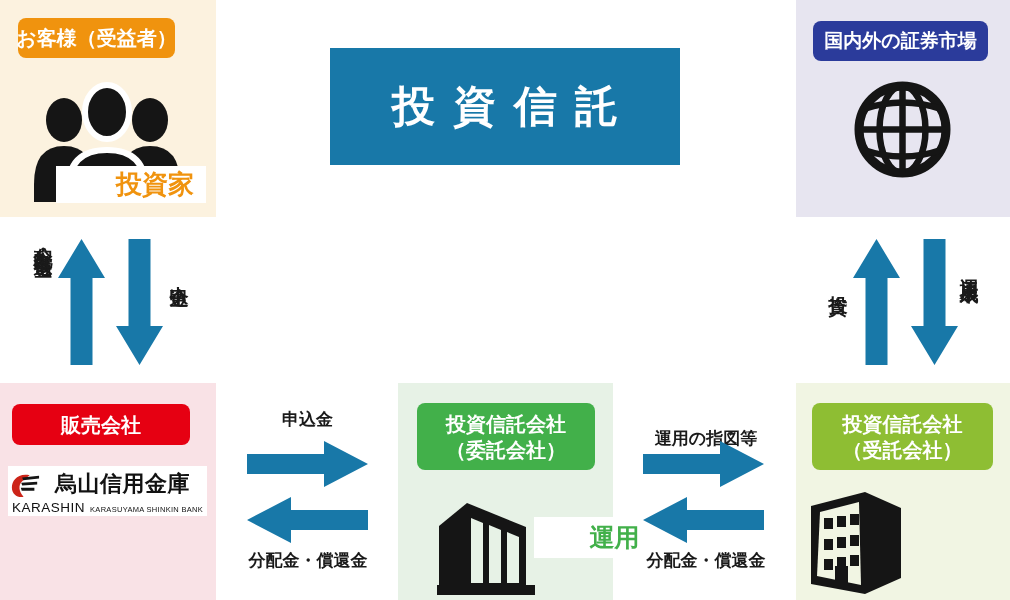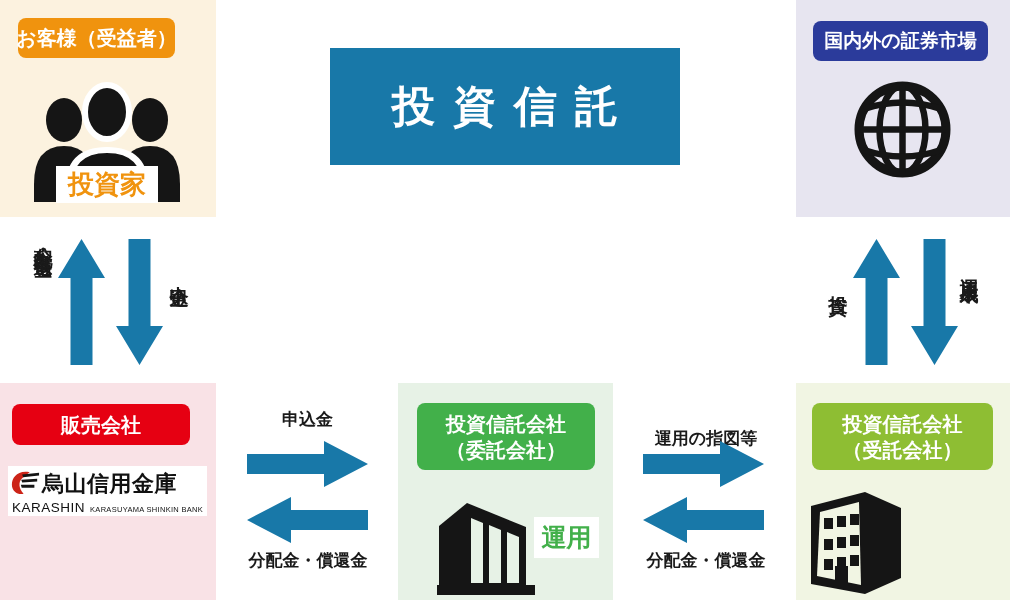--- a/index.html
+++ b/index.html
@@ -27,21 +27,21 @@
     color:#fff;font-weight:700;border-radius:8px;text-align:center;line-height:1.3;white-space:nowrap;
   }
   .tag-customer{left:18px;top:18px;width:157px;height:40px;background:#f0930e;font-size:20px;text-align:center;}
   .tag-market{left:813px;top:21px;width:175px;height:40px;background:#2b3b9b;font-size:19px;}
   .tag-distributor{left:12px;top:404px;width:178px;height:41px;background:#e60012;font-size:20px;}
   .tag-trustor{left:417px;top:403px;width:178px;height:67px;background:#42b04a;font-size:20px;flex-direction:column;}
   .tag-trustee{left:812px;top:403px;width:181px;height:67px;background:#8ebe33;font-size:20px;flex-direction:column;}
 
   .caption{
     position:absolute;background:#fff;display:flex;align-items:center;justify-content:center;
-    font-weight:700;white-space:nowrap;
+    font-weight:700;white-space:nowrap;padding-left:48px;
   }
   .caption-investor{left:56px;top:166px;width:102px;height:37px;color:#f0930e;font-size:26px;z-index:3;}
   .caption-unyo{left:534px;top:517px;width:65px;height:41px;color:#42b04a;font-size:25px;}
   .caption-kanri{left:932px;top:517px;width:76px;height:41px;color:#8ebe33;font-size:25px;}
 
   .icon{position:absolute;}
   .people-icon{left:28px;top:78px;}
   .globe-icon{left:852px;top:79px;}
   .building-modern-icon{left:437px;top:494px;}
   .building-office-icon{left:803px;top:482px;}
@@ -70,21 +70,21 @@
   }
   .hl-bl-top{left:240px;top:408px;width:135px;}
   .hl-bl-bottom{left:222px;top:549px;width:172px;}
   .hl-br-top{left:638px;top:408px;width:136px;margin-top:19px;}
   .hl-br-bottom{left:620px;top:549px;width:172px;}
 
   .bank-logo{
     position:absolute;left:8px;top:466px;width:199px;height:50px;background:#fff;
     display:flex;flex-direction:column;justify-content:center;padding:1px 0 0 2px;box-sizing:border-box;
   }
-  .bank-row1{display:flex;align-items:flex-start;gap:2px;}
+  .bank-row1{display:flex;align-items:flex-end;gap:15px;}
   .bank-name{font-size:22px;font-weight:700;color:#111;letter-spacing:0.5px;white-space:nowrap;}
   .bank-row2{display:flex;align-items:baseline;gap:5px;margin-top:1px;padding-left:2px;}
   .bank-romaji{font-size:13.5px;font-weight:500;color:#111;letter-spacing:0.5px;}
   .bank-sub{font-size:7.5px;font-weight:500;color:#111;letter-spacing:0.3px;}
 </style>
 </head>
 <body>
 
 <div class="stage">
 

